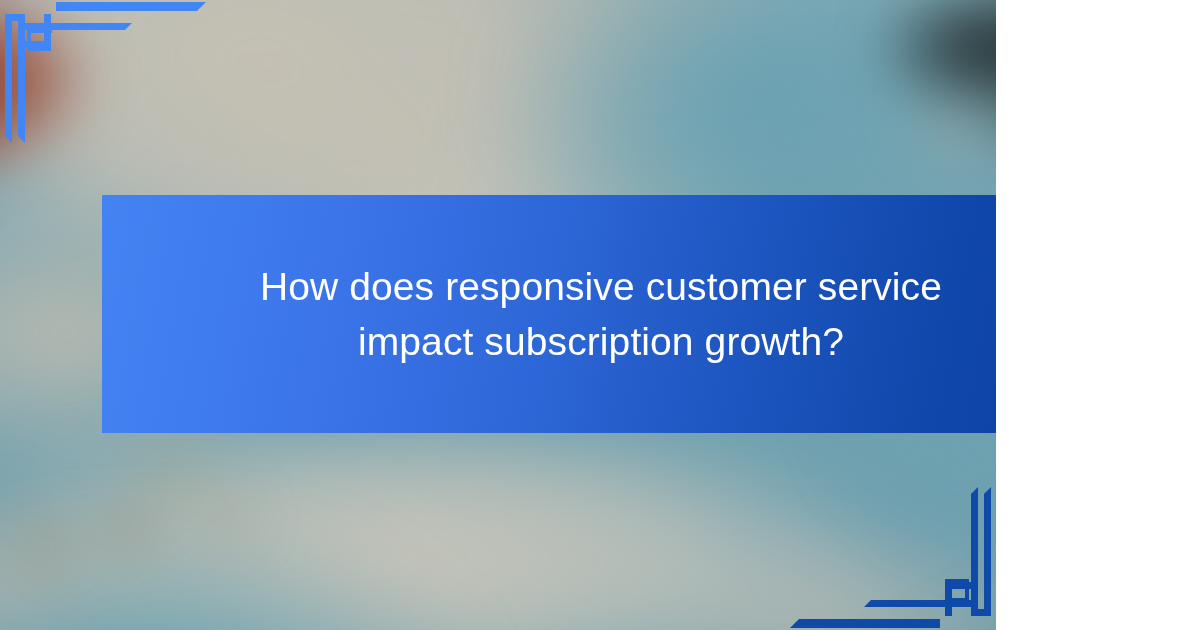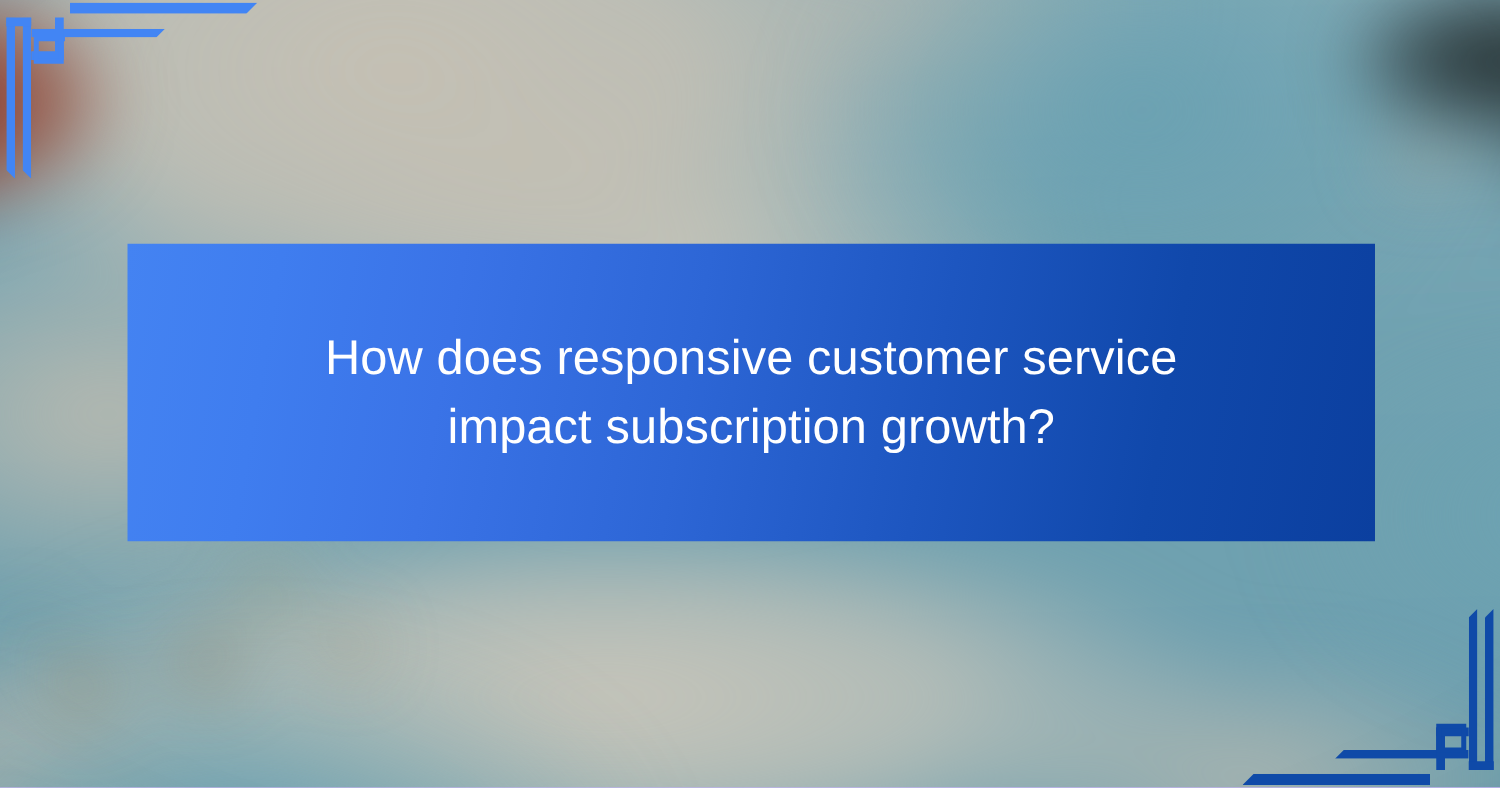--- a/index.html
+++ b/index.html
@@ -3,25 +3,25 @@
 <meta charset="utf-8">
 <title>Question Card</title>
 <style>
   html, body {
     margin: 0;
     padding: 0;
     background: #ffffff;
   }
   #stage {
     position: relative;
-    width: 1200px;
+    width: 996px;
     height: 630px;
     overflow: hidden;
     font-family: "Liberation Sans", sans-serif;
-    background: #8b5cf6;
+    background: #0369a1;
   }
 
   
   .bg-layer {
     position: absolute;
     inset: -60px;
     filter: blur(26px) saturate(1.04);
     transform: scale(1.08);
   }
   .bg-base {

